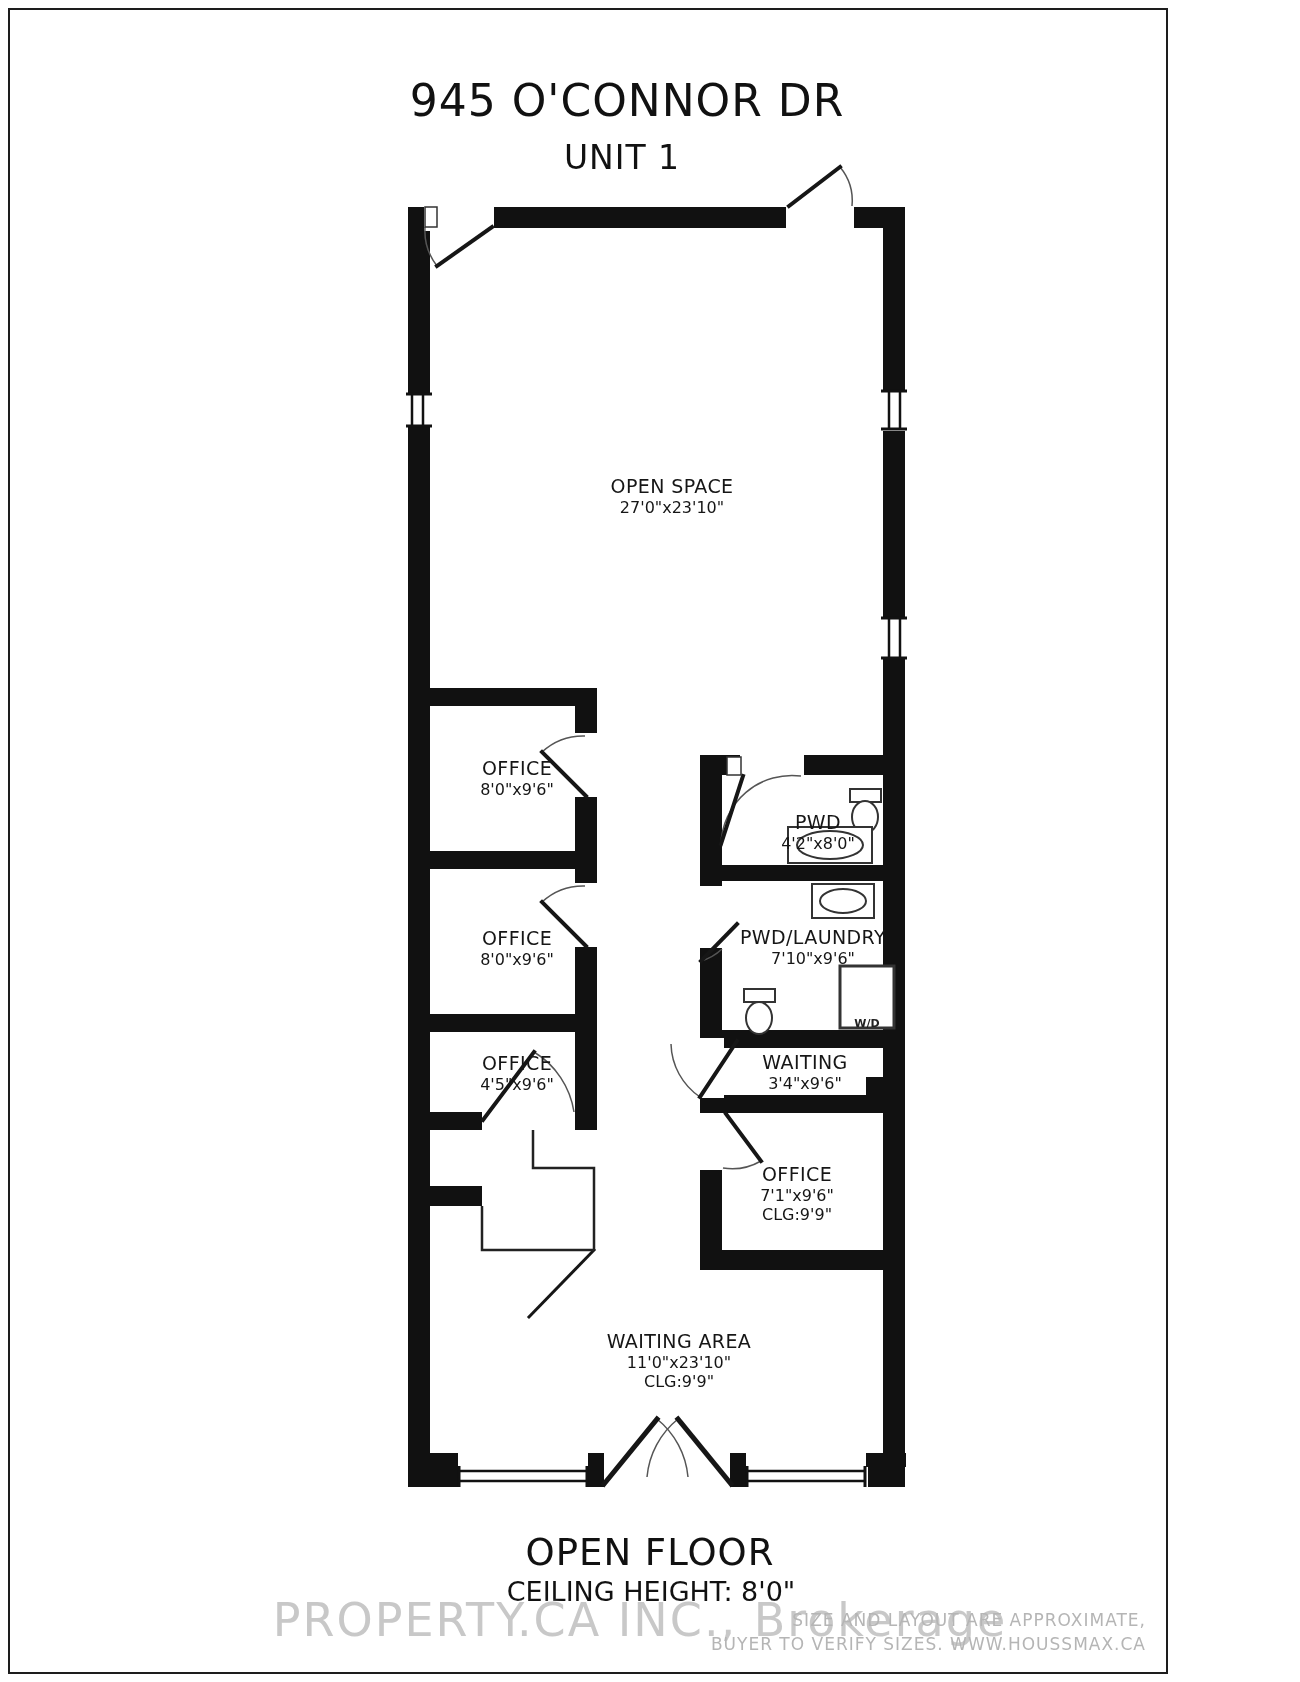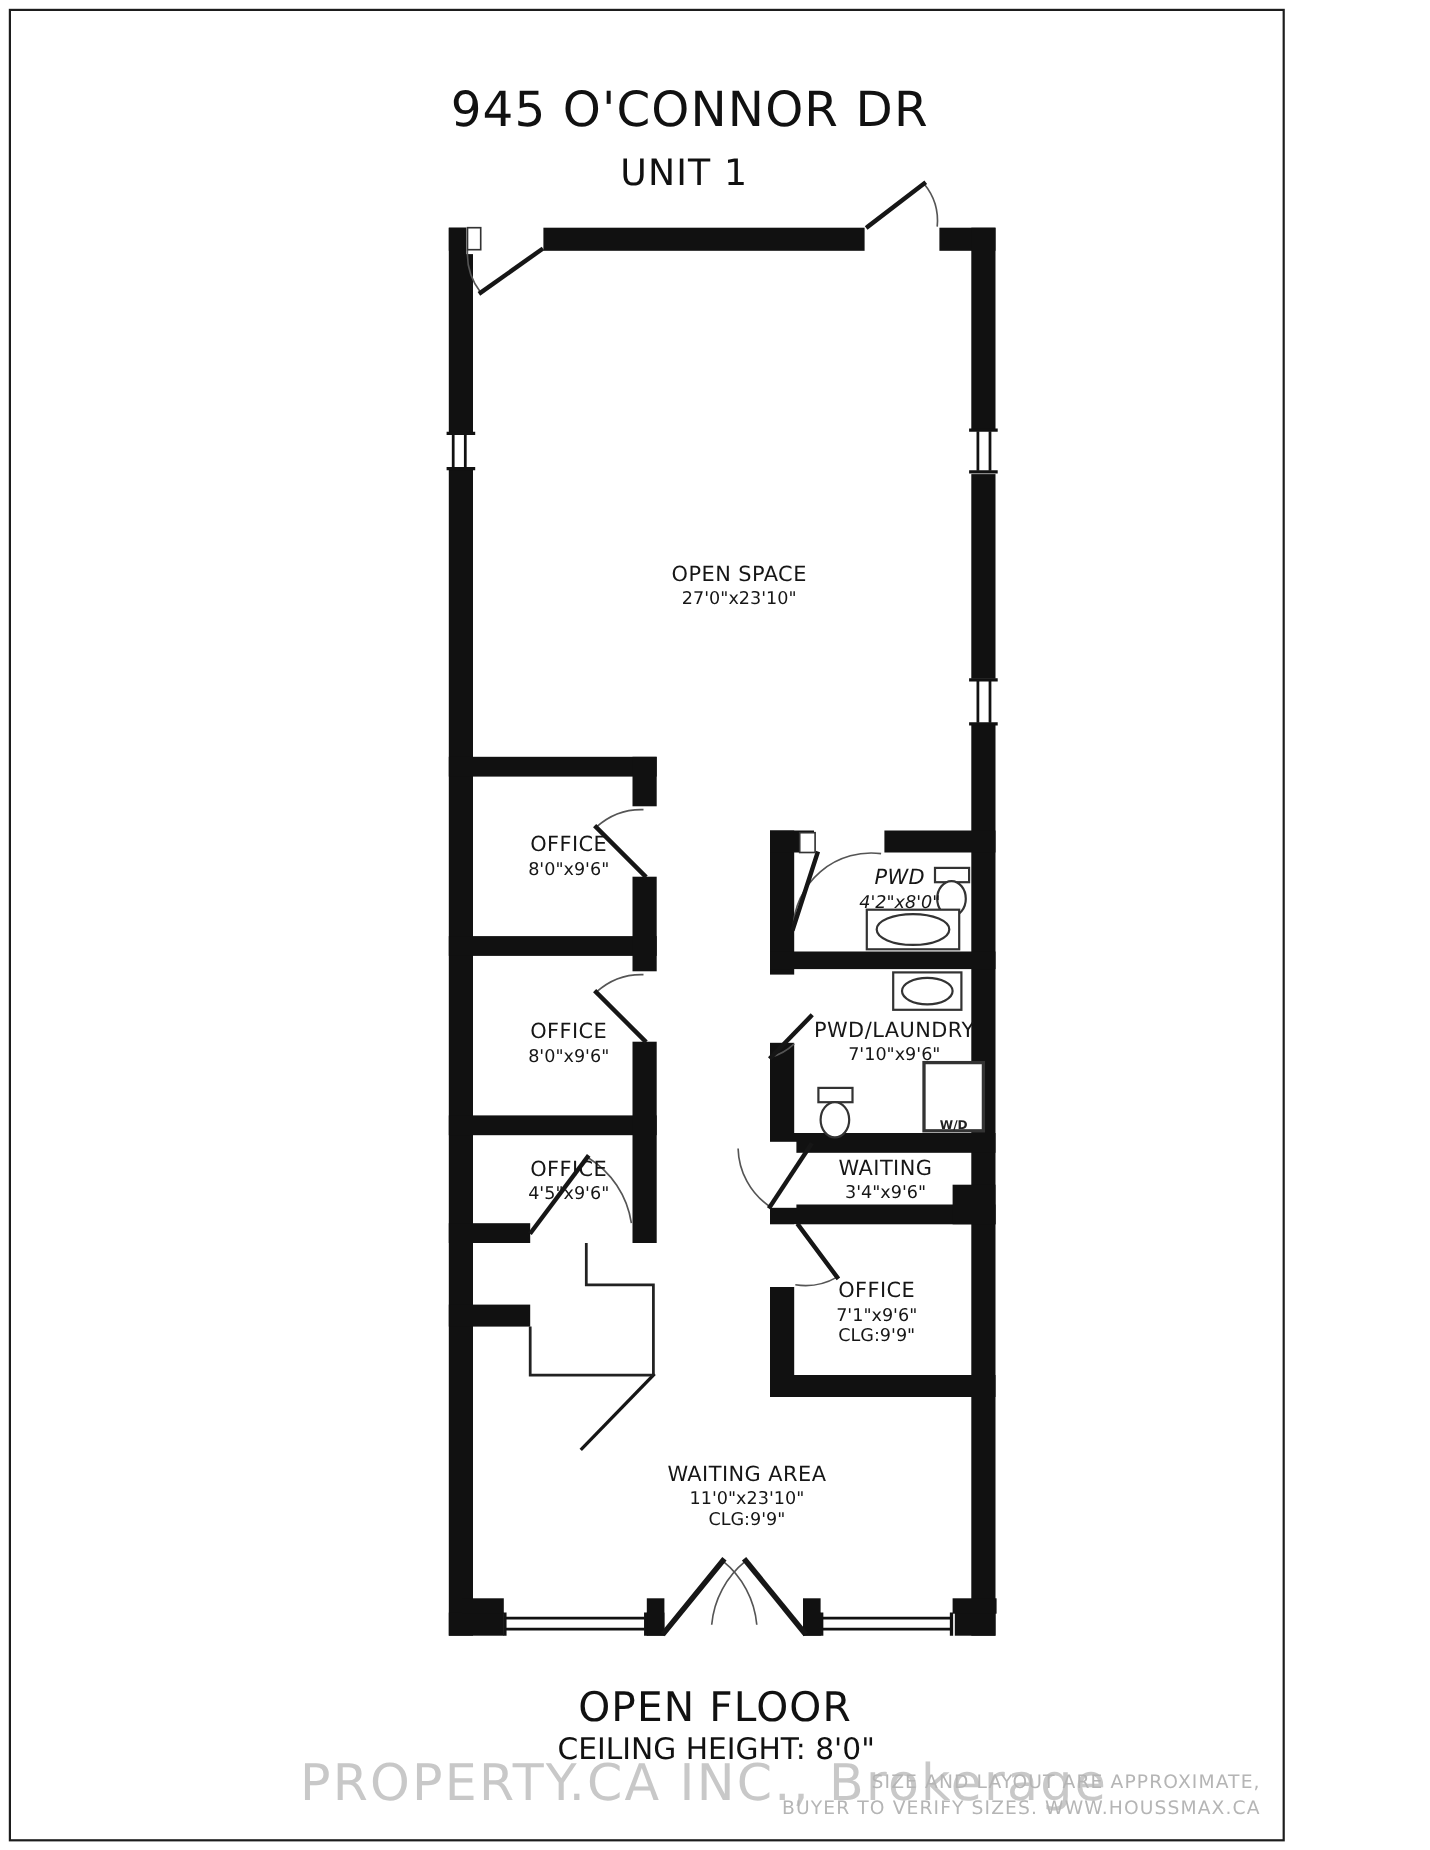--- a/index.html
+++ b/index.html
@@ -149,37 +149,37 @@
         <rect x="744" y="989" width="31" height="13"></rect>
         <ellipse cx="759" cy="1018" rx="13" ry="16"></ellipse>
       </g>
       <rect x="840" y="966" width="54" height="62" stroke-width="3"></rect>
     </g>
   </svg>
 
   <div class="lbl title1" style="left:627px;top:100px;">945 O'CONNOR DR</div>
   <div class="lbl title2" style="left:622px;top:157px;">UNIT 1</div>
 
-  <div class="lbl" style="left:672px;top:496px;margin-top:36px;">
+  <div class="lbl" style="left:672px;top:496px;">
     <div class="room-name">OPEN SPACE</div>
     <div class="room-dims">27'0"x23'10"</div>
   </div>
   <div class="lbl" style="left:517px;top:778px;">
     <div class="room-name">OFFICE</div>
     <div class="room-dims">8'0"x9'6"</div>
   </div>
   <div class="lbl" style="left:517px;top:948px;">
     <div class="room-name">OFFICE</div>
     <div class="room-dims">8'0"x9'6"</div>
   </div>
   <div class="lbl" style="left:517px;top:1073px;">
     <div class="room-name">OFFICE</div>
     <div class="room-dims">4'5"x9'6"</div>
   </div>
-  <div class="lbl" style="left:818px;top:808px;font-style:italic;">
+  <div class="lbl" style="left:818px;top:832px;">
     <div class="room-name">PWD</div>
     <div class="room-dims">4'2"x8'0"</div>
   </div>
   <div class="lbl" style="left:813px;top:947px;">
     <div class="room-name">PWD/LAUNDRY</div>
     <div class="room-dims">7'10"x9'6"</div>
   </div>
   <div class="lbl" style="left:805px;top:1072px;">
     <div class="room-name">WAITING</div>
     <div class="room-dims">3'4"x9'6"</div>

